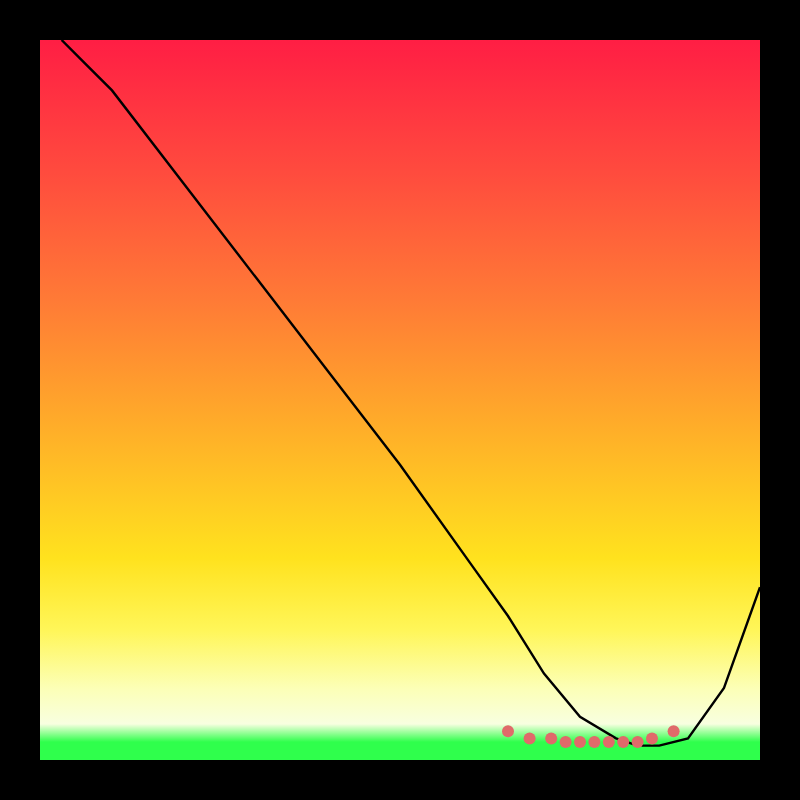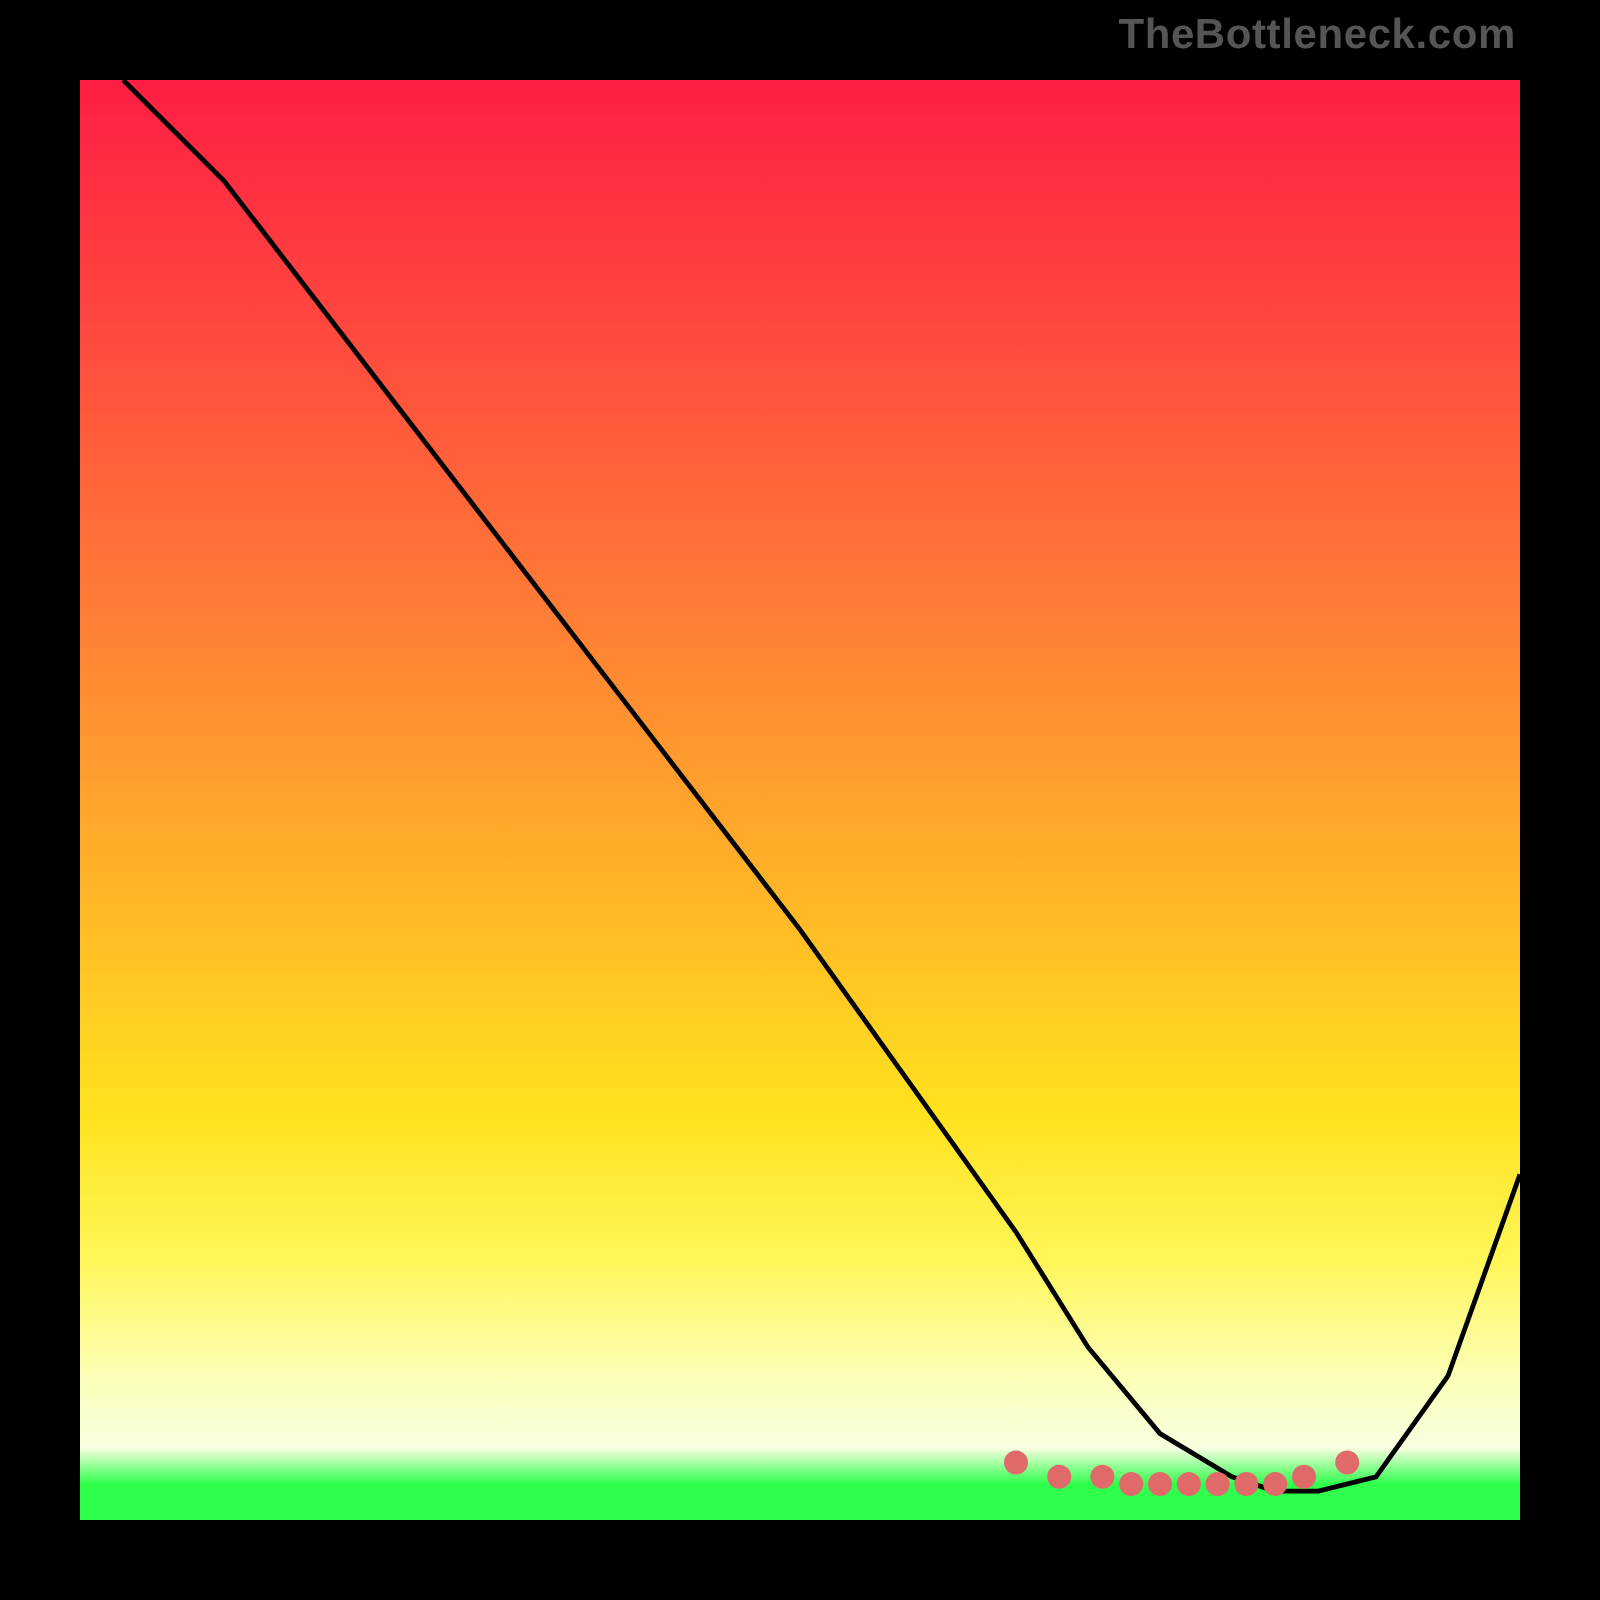--- a/index.html
+++ b/index.html
@@ -52,21 +52,20 @@
     width: 100%;
     height: 100%;
     pointer-events: none;
   }
 </style>
 </head>
 <body>
 
 <div class="frame">
 
-  <div class="watermark">TheBottleneck.com</div>
 
   <div class="plot-area">
     <svg class="curve" viewBox="0 0 720 720" preserveAspectRatio="none">
       <path fill="none" stroke="#000000" stroke-width="2.4" d="M21.6 0.0 L43.2 21.6 L72.0 50.4 L144.0 144.0 L216.0 237.6 L288.0 331.2 L360.0 424.8 L432.0 525.6 L468.0 576.0 L504.0 633.6 L540.0 676.8 L576.0 698.4 L597.6 705.6 L619.2 705.6 L648.0 698.4 L684.0 648.0 L720.0 547.2"></path>
       <g fill="#e06a6a" stroke="none">
           <circle cx="468.0" cy="691.2" r="6"></circle>
           <circle cx="489.6" cy="698.4" r="6"></circle>
           <circle cx="511.2" cy="698.4" r="6"></circle>
           <circle cx="525.6" cy="702.0" r="6"></circle>
           <circle cx="540.0" cy="702.0" r="6"></circle>

